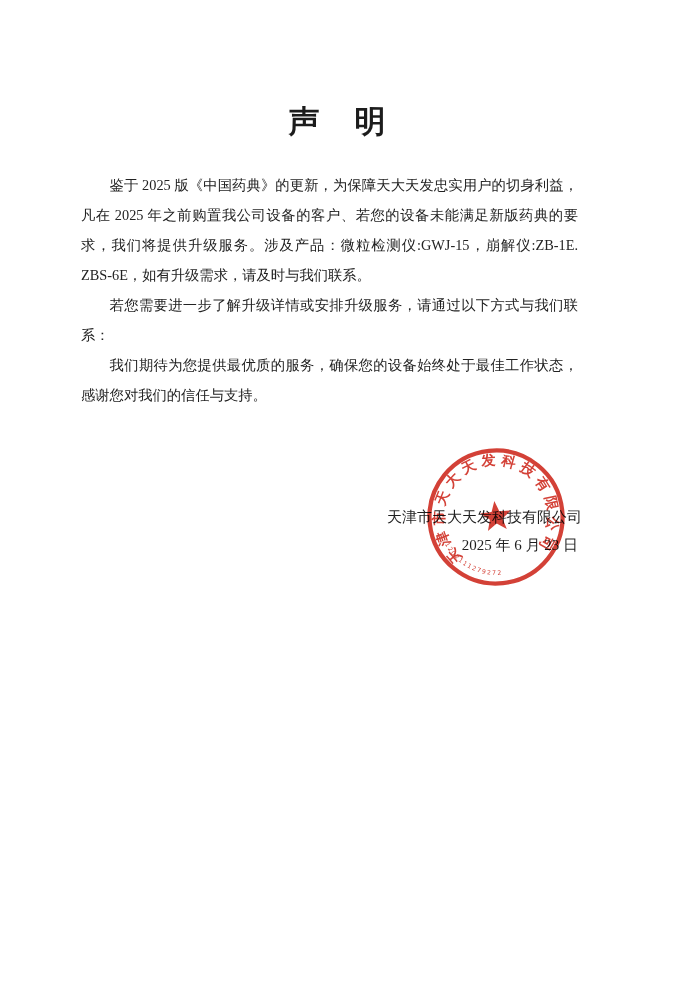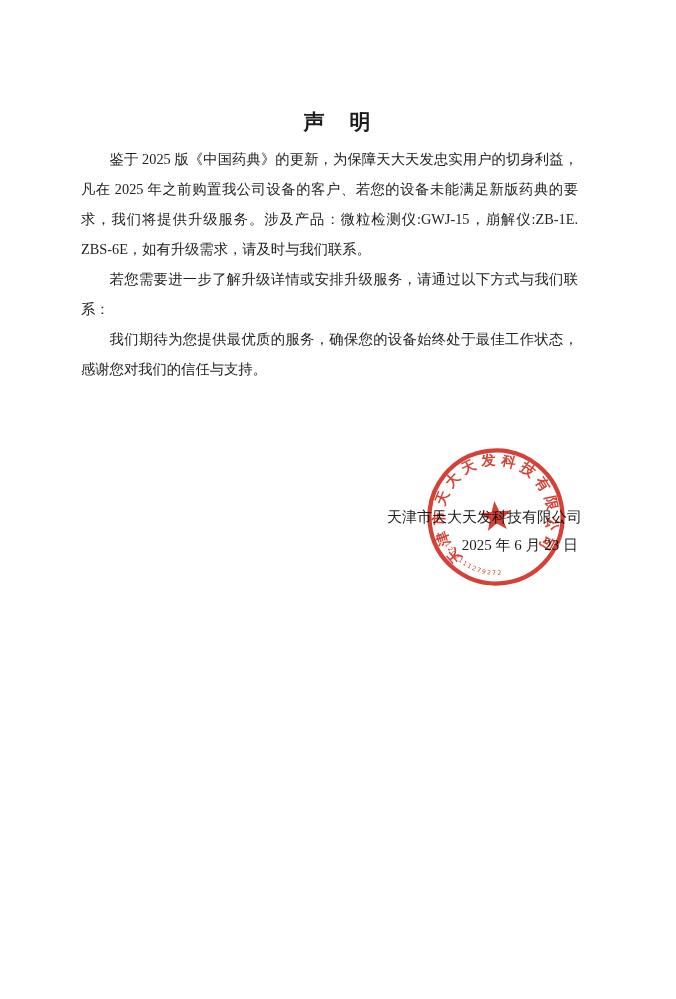--- a/index.html
+++ b/index.html
@@ -10,27 +10,28 @@
     background:#ffffff;
     font-family:"Liberation Serif","DejaVu Serif",serif;
     color:#222222;
     overflow:hidden;
     box-sizing:border-box;
     padding-top:100px;
   }
   .title {
     margin:0;
     text-align:center;
-    font-size:21px;
+    font-size:31px;
     line-height:44px;
     font-weight:bold;
     color:#1c1c1c;
     letter-spacing:2px;
   }
   .body {
+    margin-top:26px;
     padding:0 98px 0 81px;
     font-size:14.3px;
     line-height:30px;
     text-align:justify;
   }
   .body p { margin:0; }
   .body p.indent { text-indent:2em; }
   .signature {
     position:absolute;
     top:503px;

